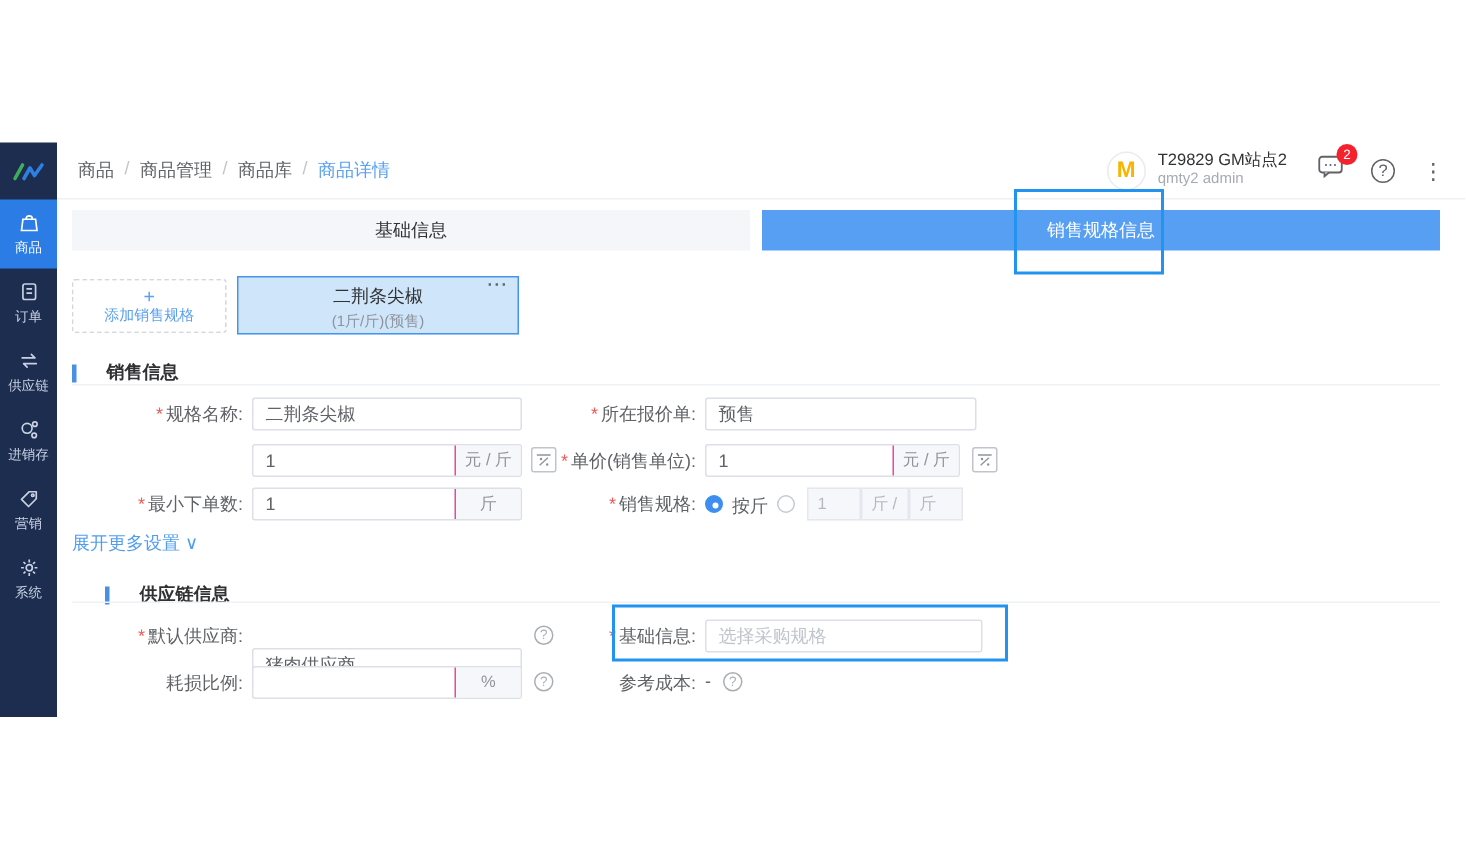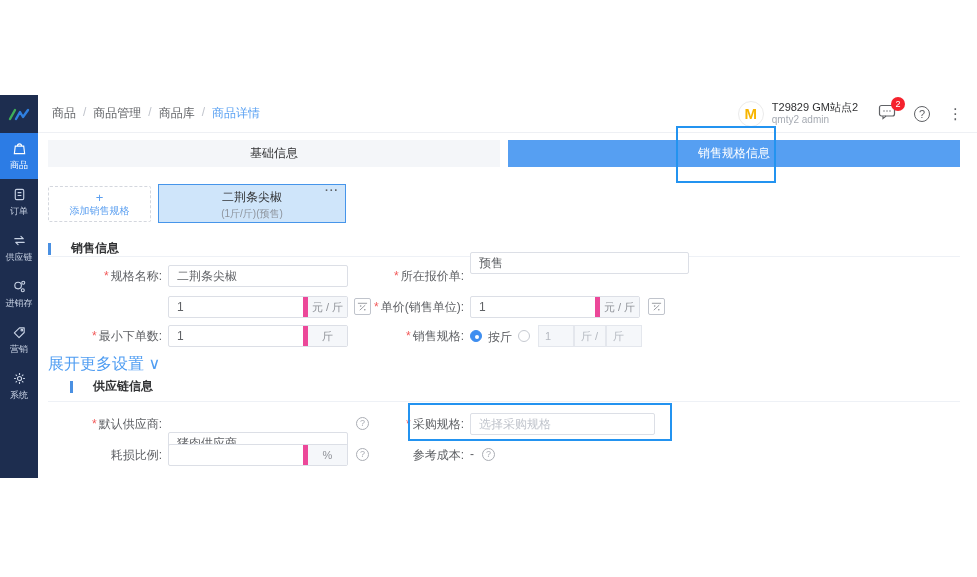--- a/index.html
+++ b/index.html
@@ -73,37 +73,37 @@
   .lbl-r { left:344px; width:120px; }
   .f-input { position:absolute; height:22px; border:1px solid #dcdfe6; border-radius:2px;
              font-size:12px; color:#606266; padding:0 8px; background:#fff;
              font-family:"Liberation Sans","DejaVu Sans",sans-serif; }
   .f-input::placeholder { color:#c0c4cc; }
   .group { position:absolute; height:22px; border:1px solid #dcdfe6; border-radius:2px; background:#fff; }
   .group input { position:absolute; left:0; top:0; height:20px; border:none; outline:none;
                  font-size:12px; color:#606266; padding:0 8px; width:calc(100% - 44px);
                  font-family:"Liberation Sans","DejaVu Sans",sans-serif; background:transparent; }
   .append { position:absolute; right:0; top:0; width:44px; height:20px; background:#f5f7fa;
-            border-left:5px solid #ec4899; font-size:11px; color:#909399; text-align:center;
+            border-left:1px solid #ec4899; font-size:11px; color:#909399; text-align:center;
             line-height:20px; }
   .ratio-icon { position:absolute; width:17px; height:17px; border:1px solid #c0c4cc; border-radius:2px;
                 cursor:pointer; background:#fff; display:flex; align-items:center; justify-content:center; }
   .help-circle { position:absolute; width:13px; height:13px; border:1px solid #aaadb4; border-radius:50%;
                  color:#aaadb4; font-size:9px; line-height:11px; text-align:center; cursor:pointer; }
 
   .radio { position:absolute; width:12px; height:12px; border-radius:50%; border:1px solid #c6cad1;
            background:#fff; cursor:pointer; }
   .radio.on { border-color:#3e8ef0; background:#3e8ef0; }
   .radio.on::after { content:""; position:absolute; left:4px; top:4px; width:4px; height:4px;
                      border-radius:50%; background:#fff; }
   .radio-label { position:absolute; font-size:12px; color:#606266; }
   .dis-box { position:absolute; height:22px; background:#f5f7fa; border:1px solid #e4e7ed;
              font-size:11px; color:#b4b9c0; line-height:20px; padding:0 6px; }
 
-  .more-link { position:absolute; left:48px; top:354px; font-size:16px; color:#4f9df2; cursor:pointer; }
+  .more-link { position:absolute; left:48px; top:354px; font-size:12px; color:#4f9df2; cursor:pointer; }
   .ref-cost-val { position:absolute; font-size:12px; color:#606266; }
 </style>
 </head>
 <body>
 
 <div class="page">
 
   <div class="sidebar">
     <div class="logo">
       <svg width="22" height="13" viewBox="0 0 22 13" fill="none">
@@ -237,21 +237,21 @@
   <div class="section-line" style="top:256px;"></div>
 
   <div class="f-label lbl-l" style="top:268px;">
     <span class="req">*</span><span>规格名称:</span>
   </div>
   <input class="f-input" style="left: 168px; top: 265px; width: 180px;" value="二荆条尖椒">
 
   <div class="f-label lbl-r" style="top:268px;">
     <span class="req">*</span><span>所在报价单:</span>
   </div>
-  <input class="f-input" style="left: 470px; top: 252px; width: 219px;" value="预售">
+  <input class="f-input" style="left: 470px; top: 265px; width: 181px;" value="预售">
 
   <div class="group" style="left:168px; top:296px; width:180px;">
     <input value="1" style="">
     <span class="append">元 / 斤</span>
   </div>
   <div class="ratio-icon" style="left:354px; top:298px;">
     <svg width="11" height="11" viewBox="0 0 12 12" fill="none" stroke="#909399" stroke-width="1">
       <path d="M1 2.5 h10"></path>
         <path d="M3 10 L9 4.5"></path>
       <circle cx="4" cy="5.5" r="0.9" fill="#909399" stroke="none"></circle>
@@ -291,36 +291,36 @@
   <span class="radio" style="left:518px; top:330px;"></span>
   <div class="dis-box" style="left:538px; top:325px; width:36px;">1</div>
   <div class="dis-box" style="left:574px; top:325px; width:32px;">斤 /</div>
   <div class="dis-box" style="left:606px; top:325px; width:36px;">斤</div>
 
   <div class="more-link">
     <span>展开更多设置</span>
     <span>∨</span>
   </div>
 
-  <div class="section-hd" style="left:48px; top:378px;padding-left:22px;">
+  <div class="section-hd" style="left:48px; top:388px;padding-left:22px;">
     <span class="section-bar"></span>
     <span class="section-title">供应链信息</span>
   </div>
   <div class="section-line" style="top:401px;"></div>
 
   <div class="f-label lbl-l" style="top:416px;">
     <span class="req">*</span><span>默认供应商:</span>
   </div>
   <input class="f-input" style="left: 168px; top: 432px; width: 180px;" value="猪肉供应商">
   <div class="help-circle" style="left:356px; top:417px;">
     <span>?</span>
   </div>
 
   <div class="f-label lbl-r" style="top:416px;">
-    <span class="req">*</span><span>采购规格:</span>
+    <span class="req">*</span><span>基础信息:</span>
   </div>
   <input class="f-input" style="left: 470px; top: 413px; width: 185px;" placeholder="选择采购规格">
 
   <div class="f-label lbl-l" style="top:447px;">
     <span>耗损比例:</span>
   </div>
   <div class="group" style="left:168px; top:444px; width:180px;">
     <input value="" style="">
     <span class="append">%</span>
   </div>

